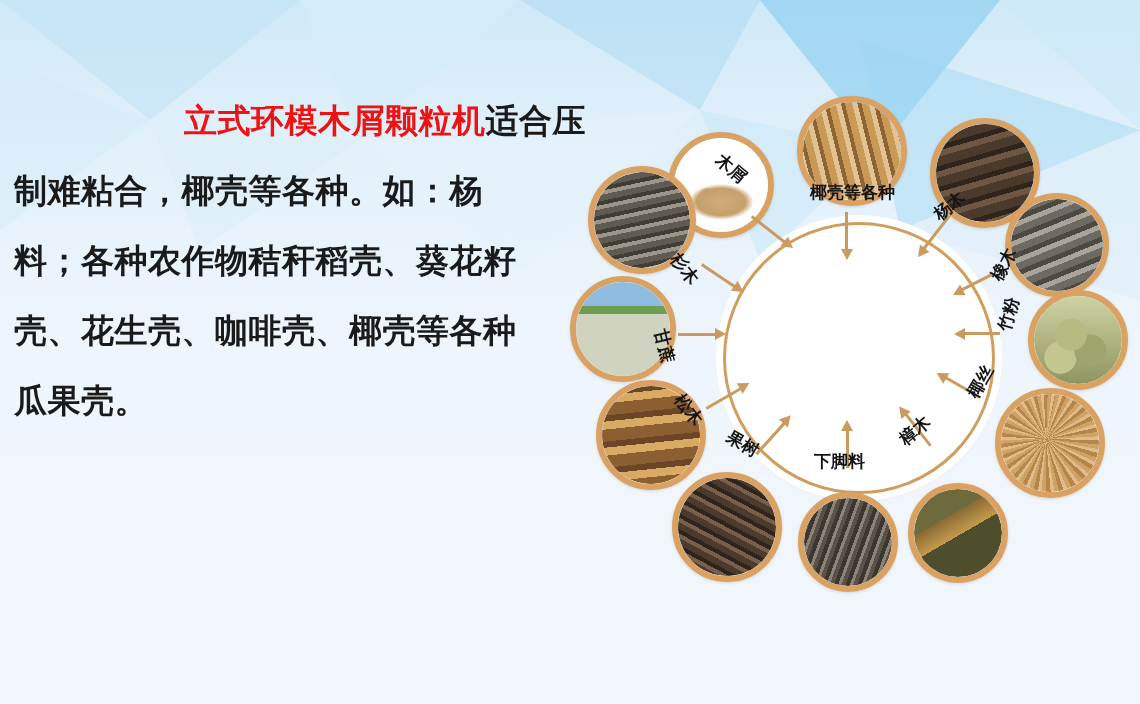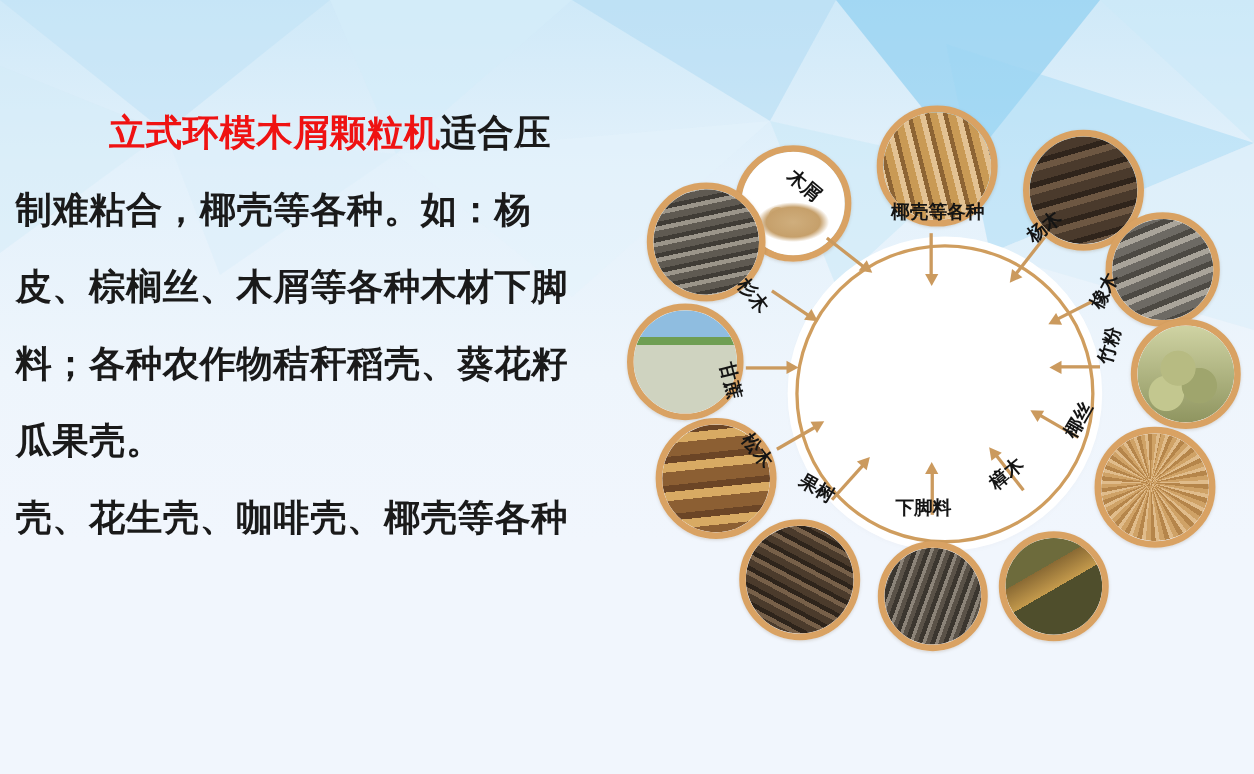--- a/index.html
+++ b/index.html
@@ -23,21 +23,21 @@
     box-sizing:border-box;
   }
   .line{
     font-size:33px;
     line-height:70px;
     color:#1a1a1a;
     font-weight:700;
     letter-spacing:.5px;
     white-space:nowrap;
   }
-  .line.first{ text-align:center; }
+  .line.first{ text-align:right; }
   .hl{ color:#ef1212; font-weight:800; }
 
   
   #diagram{position:absolute;left:560px;top:40px;width:580px;height:664px;}
   .node{
     position:absolute;border-radius:50%;
     box-sizing:border-box;
     border:6px solid #d9a263;
     background-size:cover;background-position:center;
     box-shadow:0 1px 3px rgba(90,60,20,.18);
@@ -134,24 +134,23 @@
     <polygon points="0,60 150,120 0,230" fill="#d3ebf8" opacity=".5"></polygon>
     <polygon points="360,140 700,110 520,270" fill="#e4f2fb" opacity=".55"></polygon>
     <polygon points="900,230 1140,130 1140,300" fill="#d9eefa" opacity=".5"></polygon>
   </svg>
 
   <div id="copy">
     <div class="line first">
       <span class="hl">立式环模木屑颗粒机</span><span>适合压</span>
     </div>
     <div class="line">制难粘合，椰壳等各种。如：杨</div>
-    <div class="line">皮、棕榈丝、木屑等各种木材下脚</div>
     <div class="line">料；各种农作物秸秆稻壳、葵花籽</div>
+    <div class="line">壳、花生壳、咖啡壳、椰壳等各种</div>
     <div class="line">瓜果壳。</div>
-    <div class="line">壳、花生壳、咖啡壳、椰壳等各种</div>
   </div>
 
   <div id="diagram">
 
     <div class="center" style="left:163px;top:182px;width:272px;height:272px;">
       <div class="fill tex-pellet"></div>
     </div>
 
     <div id="nodes-host">
         <div class="node" style="left: 108px; top: 92px; width: 106px; height: 106px; border-color: rgb(217, 162, 99);">

